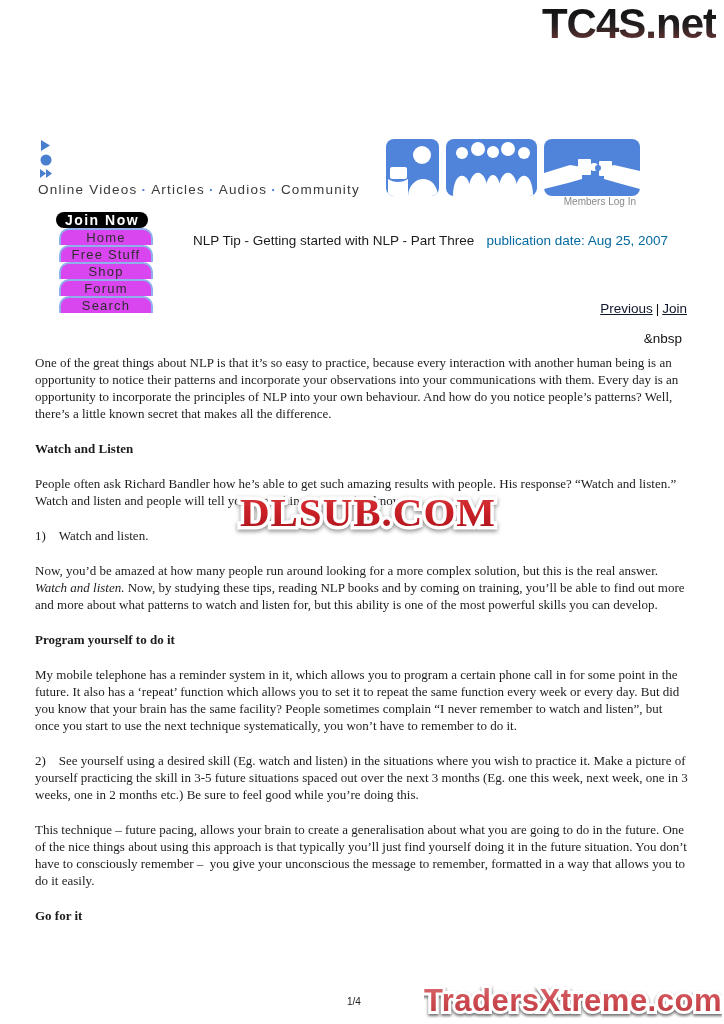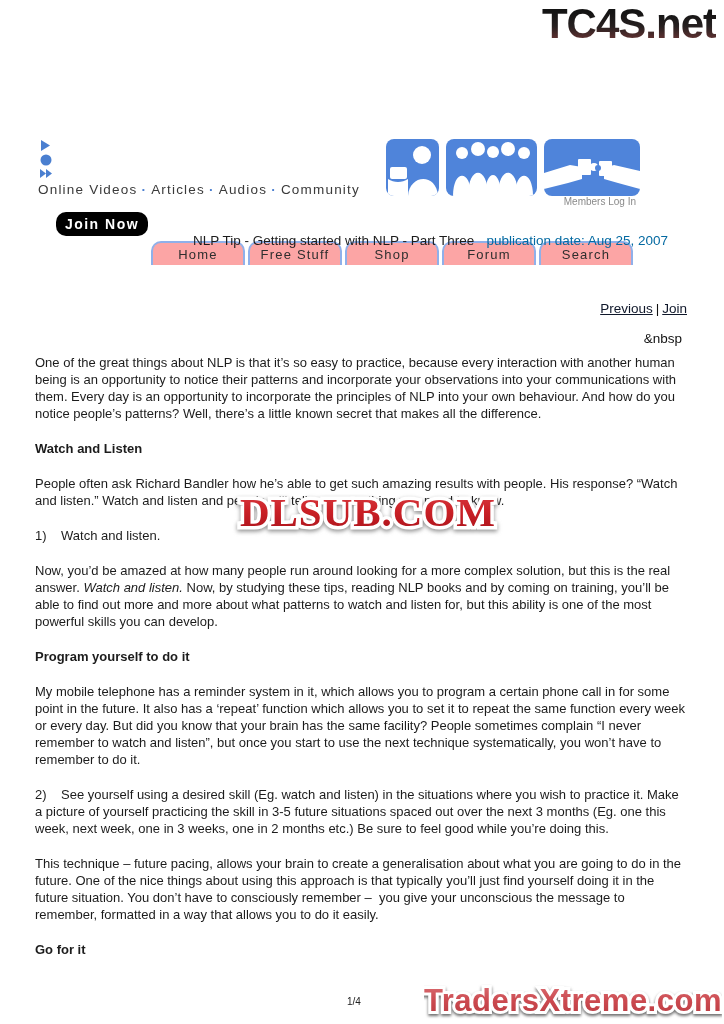--- a/index.html
+++ b/index.html
@@ -22,42 +22,42 @@
   .logo-text .hl{color:#4068c8;font-weight:bold;}
   .tagline{margin-top:2px;font-size:13.5px;letter-spacing:1.2px;color:#3a3a3a;}
   .tagline .sep{color:#4a7fd0;font-weight:bold;padding:0 4px;}
 
   .panels{position:absolute;left:386px;top:139px;display:flex;gap:7px;}
   .panel{background:#4f84da;border-radius:8px;height:57px;overflow:hidden;}
   .panel svg{display:block;}
   .members-login{position:absolute;left:552px;top:196px;font-size:10px;color:#8a8a8a;width:84px;text-align:right;}
 
   
-  .nav{position:absolute;left:56px;top:212px;display:flex;height:24px;}
+  .nav{position:absolute;left:56px;top:212px;display:flex;height:24px;flex-direction:column;}
   .join-btn{background:#000;color:#fff;font-weight:bold;font-size:14px;letter-spacing:1.5px;
     border-radius:10px;width:92px;height:24px;display:flex;align-items:center;justify-content:center;
     cursor:pointer;}
   .tab{width:90px;height:22px;margin-left:3px;border:2px solid #8fb0ea;border-bottom:none;
-    border-radius:10px 10px 0 0;background:#fca5a5;display:flex;align-items:center;justify-content:center;
-    font-size:13px;letter-spacing:1.2px;color:#2e2e2e;cursor:pointer;margin-top:29px;}
+    border-radius:10px 10px 0 0;background:#d946ef;display:flex;align-items:center;justify-content:center;
+    font-size:13px;letter-spacing:1.2px;color:#2e2e2e;cursor:pointer;}
 
   
   .title-row{position:absolute;left:193px;top:233px;font-size:13.5px;white-space:nowrap;}
   .title-row b{font-weight:normal;}
   .title-row .pub{margin-left:12px;font-weight:normal;color:#0369a1;}
 
   
   .pager{position:absolute;right:37px;top:301px;font-size:13.5px;text-align:right;}
   .pager a{color:#0f172a;text-decoration:underline;cursor:pointer;}
   .pager .sep{color:#111;padding:0 3px;}
   .pager .nbsp{margin-top:15px;color:#111;text-align:right;padding-right:5px;}
 
   
   .article{position:absolute;left:35px;top:354px;width:653px;font-size:13px;line-height:17px;}
-  .article p{margin:0 0 18px 0;}
+  .article p{margin:0 0 18px 0;font-family:Liberation Serif, serif;}
   .article .head{font-weight:bold;margin:0 0 18px 0;}
   .article .it{font-style:italic;}
 
   
   .page-num{position:absolute;left:347px;top:996px;font-size:10px;color:#222;}
 </style>
 </head>
 <body>
 
 <div class="wm-top">TC4S.net</div>

